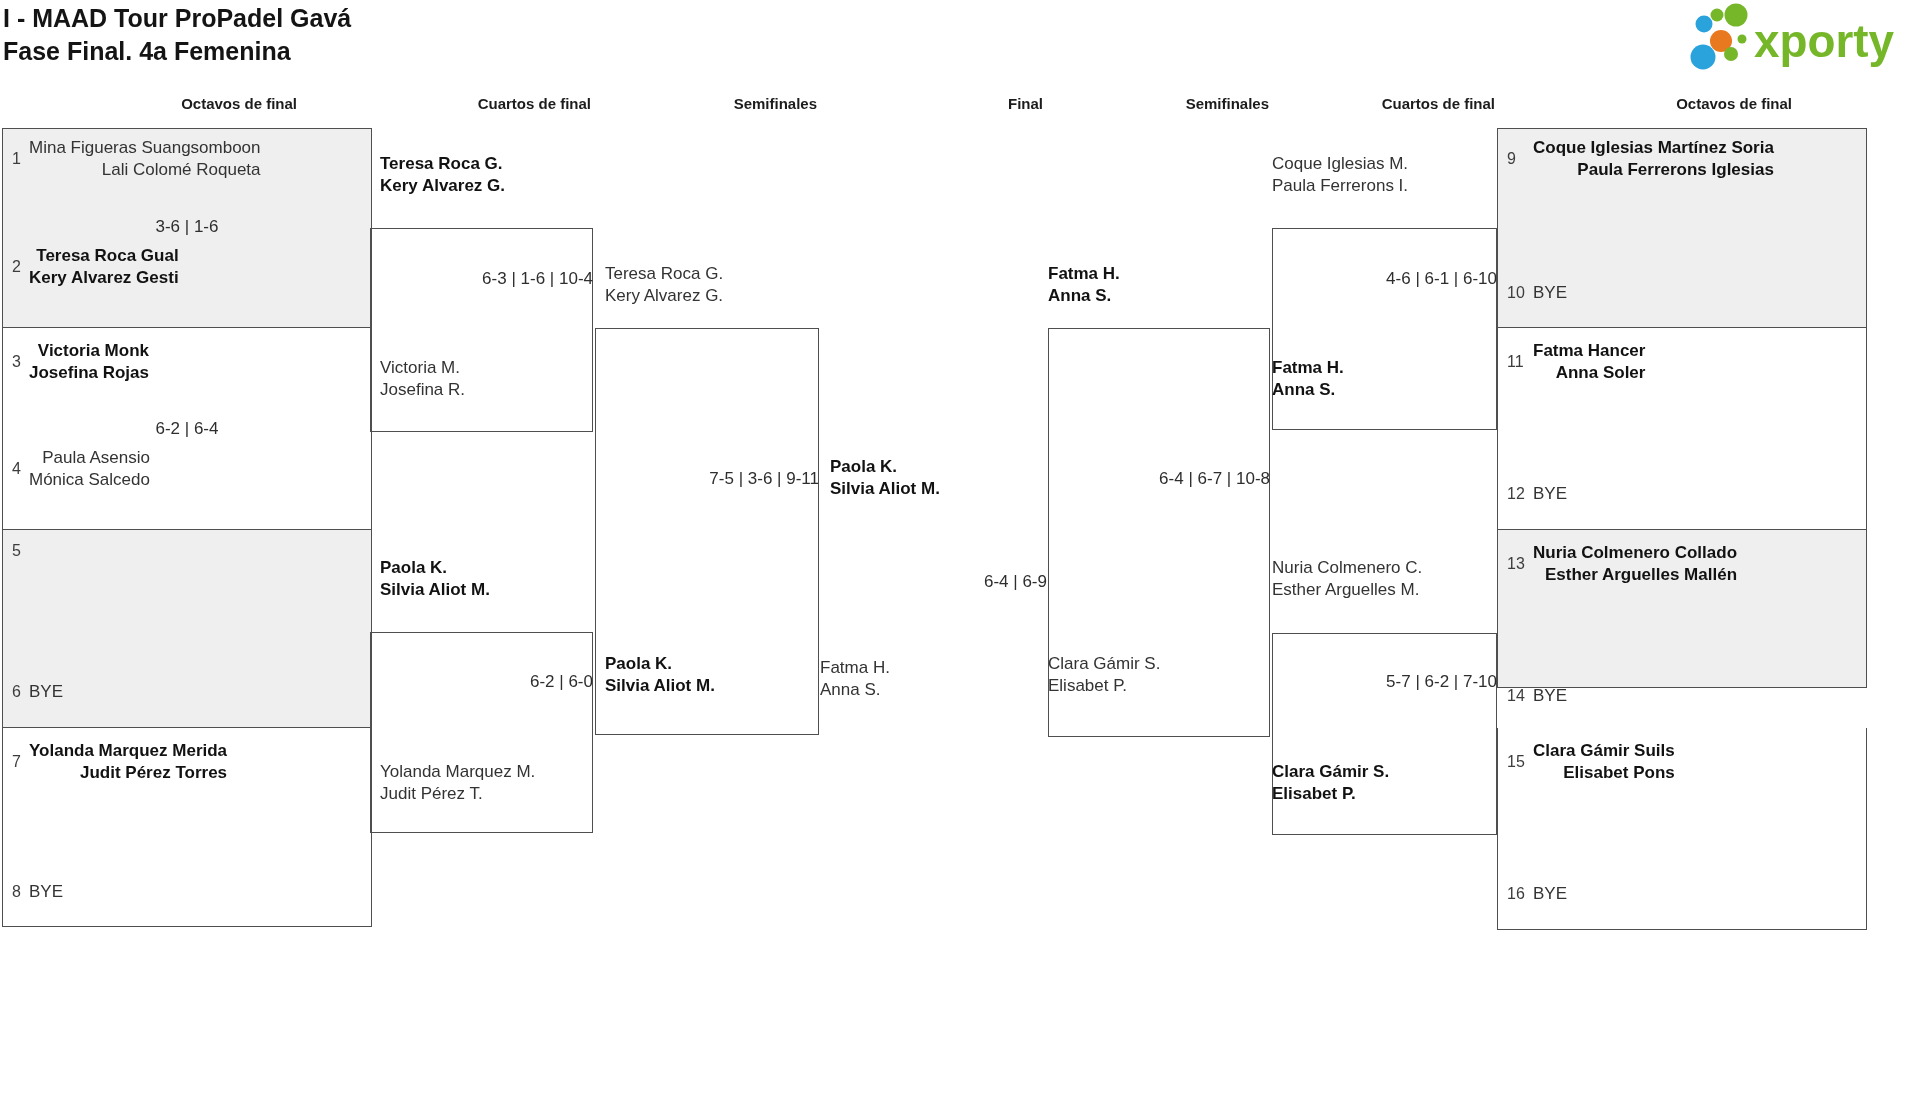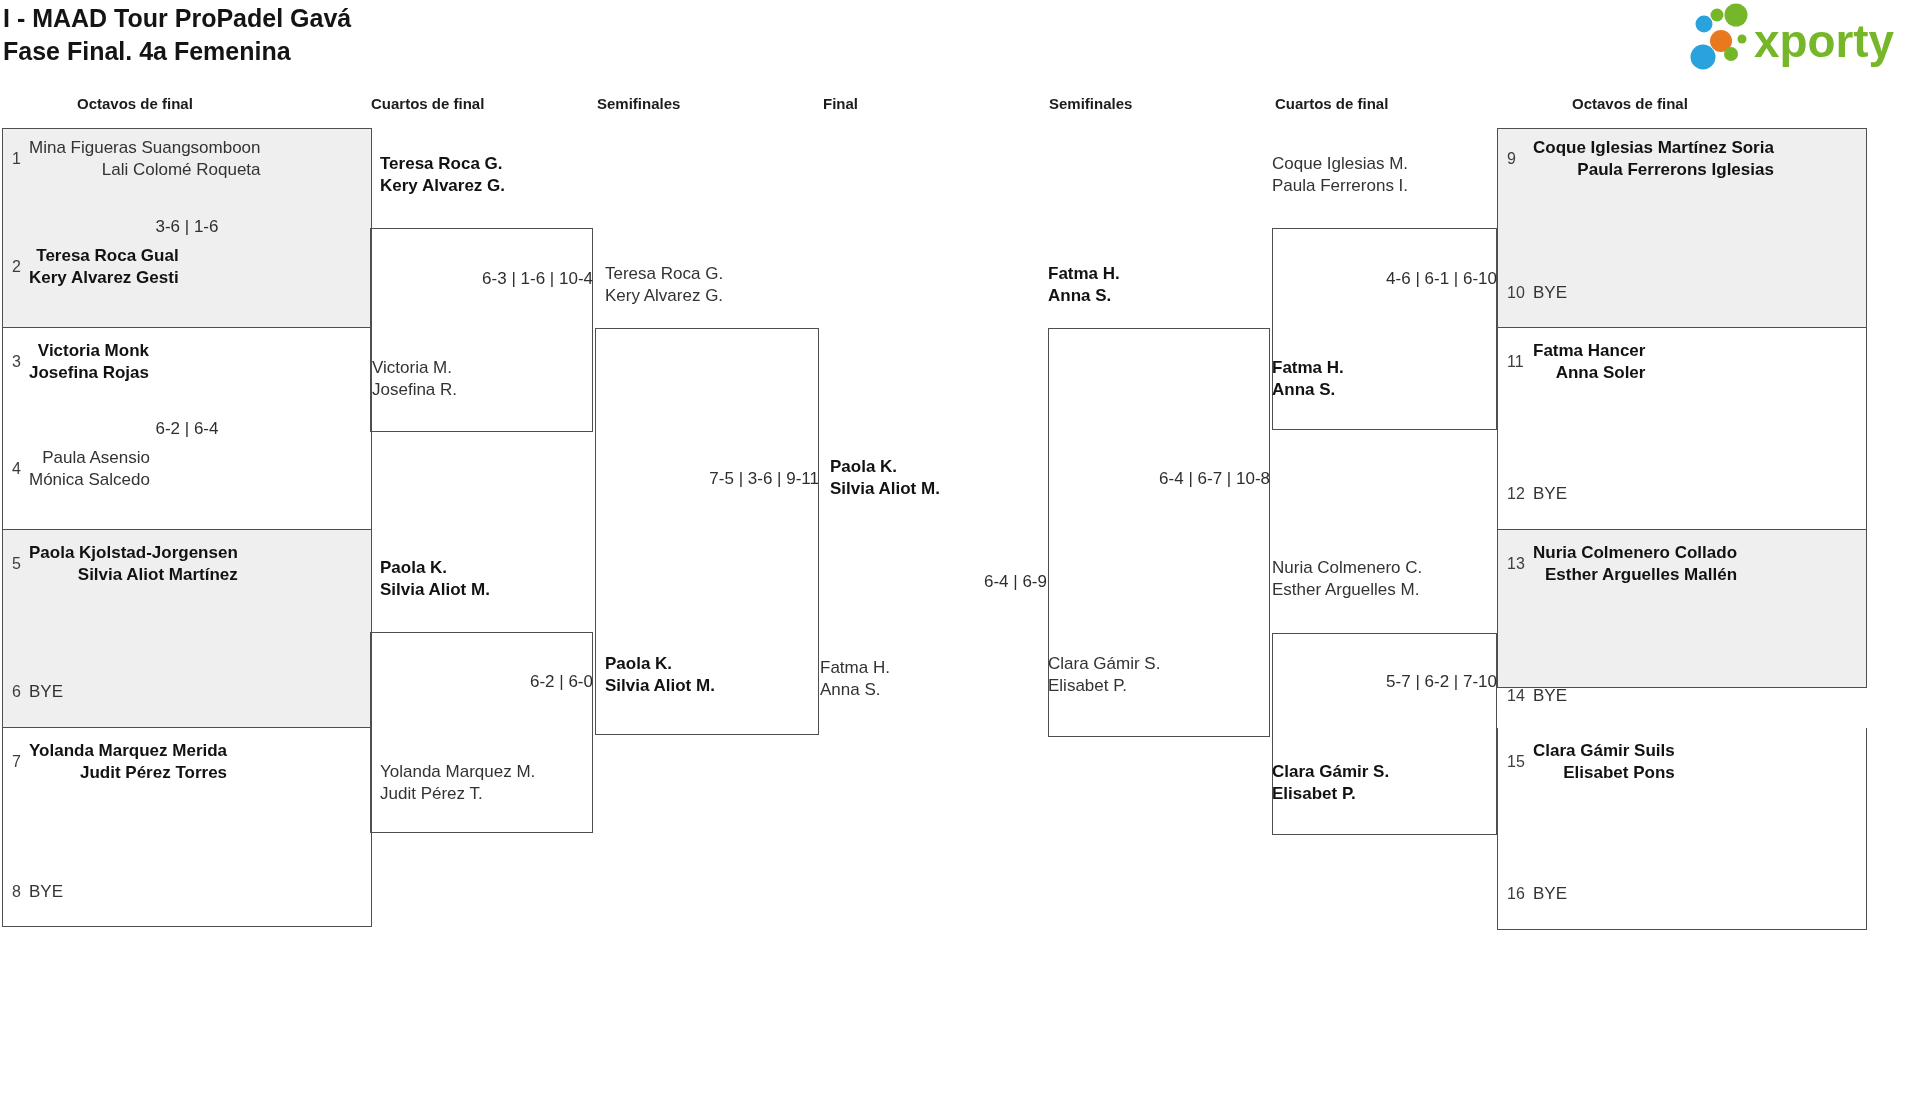--- a/index.html
+++ b/index.html
@@ -1,19 +1,19 @@
 <!DOCTYPE html>
 <html><head>
 <meta charset="utf-8">
 <style>
   html,body{margin:0;padding:0;background:#fff;}
   .bracket{position:relative;width:1920px;height:1100px;background:#fff;overflow:hidden;
            font-family:"Liberation Sans",sans-serif;color:#222;}
   .title{position:absolute;left:3px;top:2px;font-size:25px;line-height:33px;font-weight:bold;color:#141414;}
-  .colhead{position:absolute;top:95px;width:220px;text-align:left;font-size:15px;font-weight:600;color:#1c1c1c;}
+  .colhead{position:absolute;top:95px;width:220px;text-align:right;font-size:15px;font-weight:600;color:#1c1c1c;}
   .mbox{position:absolute;box-sizing:border-box;background:#fff;border:1.5px solid #4f4f4f;}
   .mbox.shaded{background:#efefef;}
   .mbox.stack{border-top:none;}
   .wire{position:absolute;box-sizing:border-box;border:1.5px solid #4f4f4f;background:transparent;}
   .pair{position:absolute;left:9px;right:9px;display:flex;align-items:center;}
   .seed{flex:0 0 17px;font-size:16px;color:#3d3d3d;}
   .pair.wide .seed{flex:0 0 26px;}
   .names{min-width:0;text-align:right;}
   .nline{display:block;font-size:17px;line-height:22px;color:#333;white-space:nowrap;}
   .bold .nline{font-weight:bold;color:#121212;}
@@ -85,24 +85,20 @@
       <span class="names">
         <span class="nline">Paula Asensio</span>
         <span class="nline">Mónica Salcedo</span>
       </span>
     </div>
   </div>
 
   <div class="mbox shaded stack" style="left:2px;top:530px;width:370px;height:198px">
     <div class="pair bold" style="top:12px">
       <span class="seed">5</span>
-      <span class="names">
-        <span class="nline">Paola Kjolstad-Jorgensen</span>
-        <span class="nline">Silvia Aliot Martínez</span>
-      </span>
     </div>
     <div class="pair" style="top:152px">
       <span class="seed">6</span>
       <span class="byetxt">BYE</span>
     </div>
   </div>
 
   <div class="mbox stack" style="left:2px;top:728px;width:370px;height:199px">
     <div class="pair bold" style="top:12px">
       <span class="seed">7</span>
@@ -178,21 +174,21 @@
   <div class="wire" style="left:595px;top:328px;width:224px;height:407px"></div>
   <div class="wire" style="left:1048px;top:328px;width:222px;height:409px"></div>
   <div class="wire" style="left:1272px;top:228px;width:225px;height:202px"></div>
   <div class="wire" style="left:1272px;top:633px;width:225px;height:202px"></div>
 
   <div class="lbl bold" style="left:380px;top:153px">
     <span class="nline">Teresa Roca G.</span>
     <span class="nline">Kery Alvarez G.</span>
   </div>
   <div class="ascore" style="left:370px;width:223px;top:269px">6-3 | 1-6 | 10-4</div>
-  <div class="lbl" style="left:372px;top:357px">
+  <div class="lbl" style="left:380px;top:357px">
     <span class="nline">Victoria M.</span>
     <span class="nline">Josefina R.</span>
   </div>
 
   <div class="lbl bold" style="left:380px;top:557px">
     <span class="nline">Paola K.</span>
     <span class="nline">Silvia Aliot M.</span>
   </div>
   <div class="ascore" style="left:370px;width:223px;top:672px">6-2 | 6-0</div>
   <div class="lbl" style="left:380px;top:761px">

